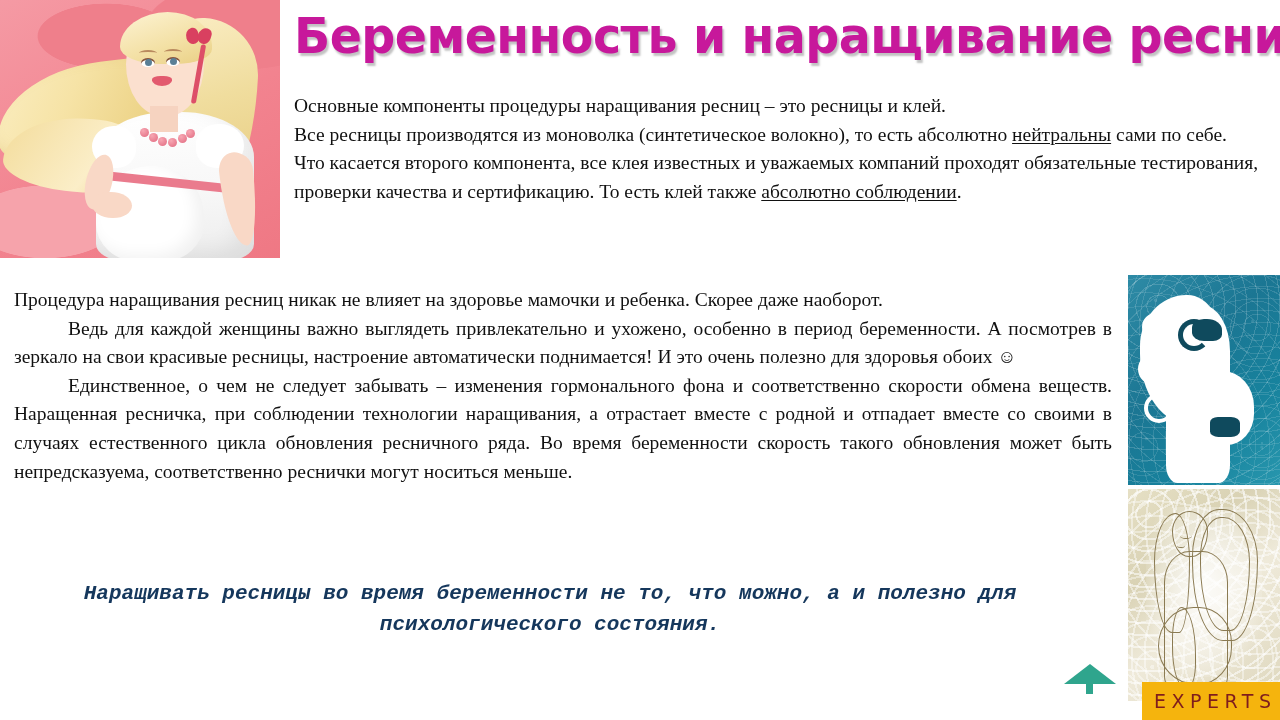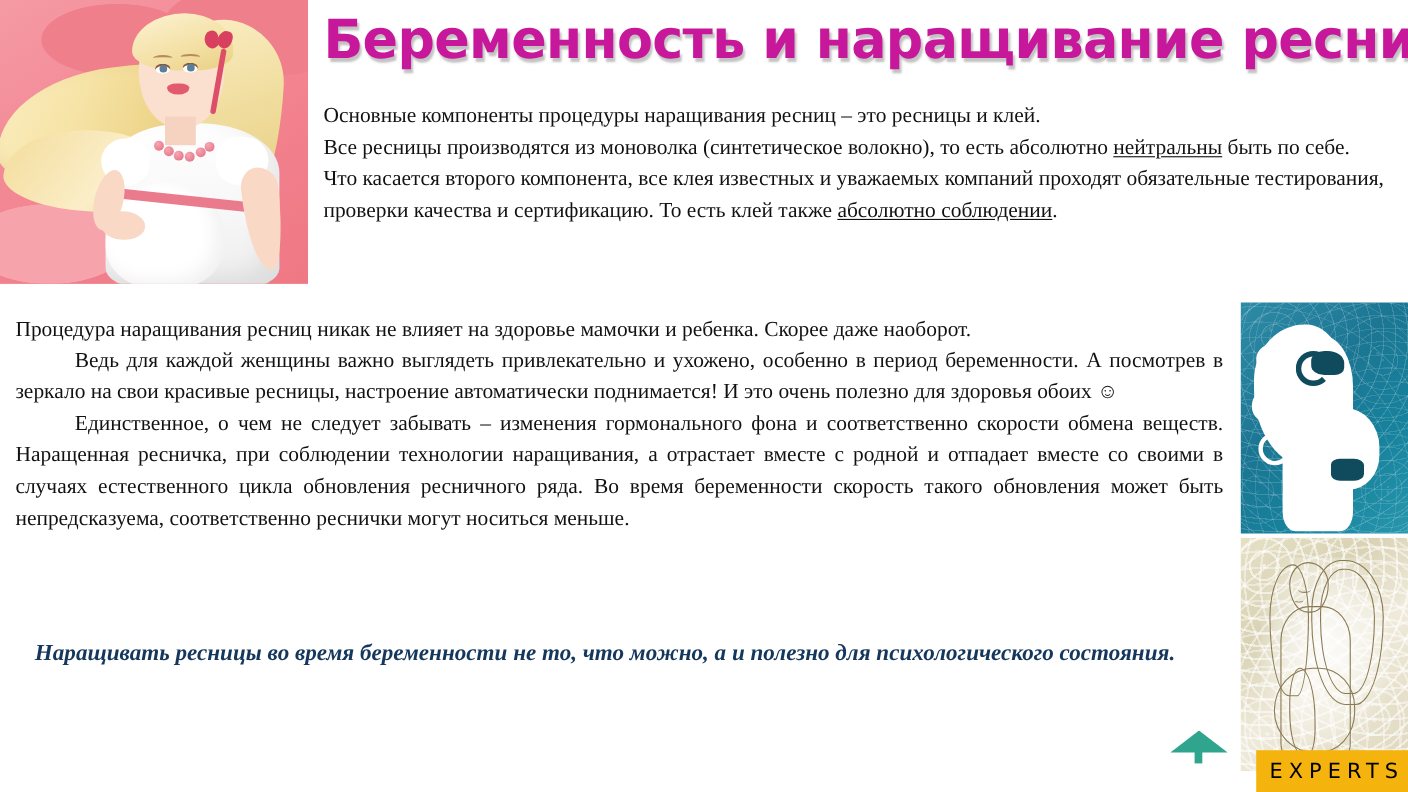--- a/index.html
+++ b/index.html
@@ -211,20 +211,21 @@
     position: absolute;
     left: 20px;
     top: 578px;
     width: 1060px;
     text-align: center;
     font-style: italic;
     font-weight: bold;
     font-size: 21px;
     line-height: 31px;
     color: #15375c;
+    font-family: Liberation Mono, monospace;
   }
   .conclusion p { margin: 0; }
   .conclusion p + p { margin-top: 13px; }
 
   
   .img-teal {
     position: absolute;
     left: 1128px; top: 275px;
     width: 152px; height: 210px;
     overflow: hidden;
@@ -369,21 +370,21 @@
     color: #2fa58d;
   }
   .logo-experts {
     position: absolute;
     left: 96px; top: 26px;
     font-family: "DejaVu Sans", "Liberation Sans", sans-serif;
     font-weight: normal;
     font-size: 19px;
     line-height: 22px;
     letter-spacing: 5.5px;
-    color: #000000;
+    color: #7f1d1d;
   }
   .logo-cap {
     position: absolute;
     left: 6px; top: 0px;
     width: 0; height: 0;
     border-left: 26px solid transparent;
     border-right: 26px solid transparent;
     border-bottom: 20px solid #2fa58d;
   }
   .logo-cap-stem {
@@ -431,21 +432,21 @@
     </div>
   </div>
 
   <div class="title">Беременность и наращивание ресниц</div>
 
   <div class="intro">
     <p>
       <span>Основные компоненты процедуры наращивания ресниц – это ресницы и клей.</span>
     </p>
     <p>
-      <span>Все ресницы производятся из моноволка (синтетическое волокно), то есть абсолютно </span><u class="uline">нейтральны</u><span> быть по себе.</span>
+      <span>Все ресницы производятся из моноволка (синтетическое волокно), то есть абсолютно </span><u class="uline">нейтральны</u><span> сами по себе.</span>
     </p>
     <p>
       <span>Что касается второго компонента, все клея известных и уважаемых компаний проходят обязательные тестирования, проверки качества и сертификацию. То есть клей также </span><u class="uline">абсолютно соблюдении</u><span>.</span>
     </p>
   </div>
 
   <div class="body-text">
     <p>Процедура наращивания ресниц никак не влияет на здоровье мамочки и ребенка. Скорее даже наоборот.</p>
     <p class="indent">
       <span>Ведь для каждой женщины важно выглядеть привлекательно и ухожено, особенно в период беременности. А посмотрев в зеркало на свои красивые ресницы, настроение автоматически поднимается! И это очень полезно для здоровья обоих </span><span class="smiley">☺</span>

